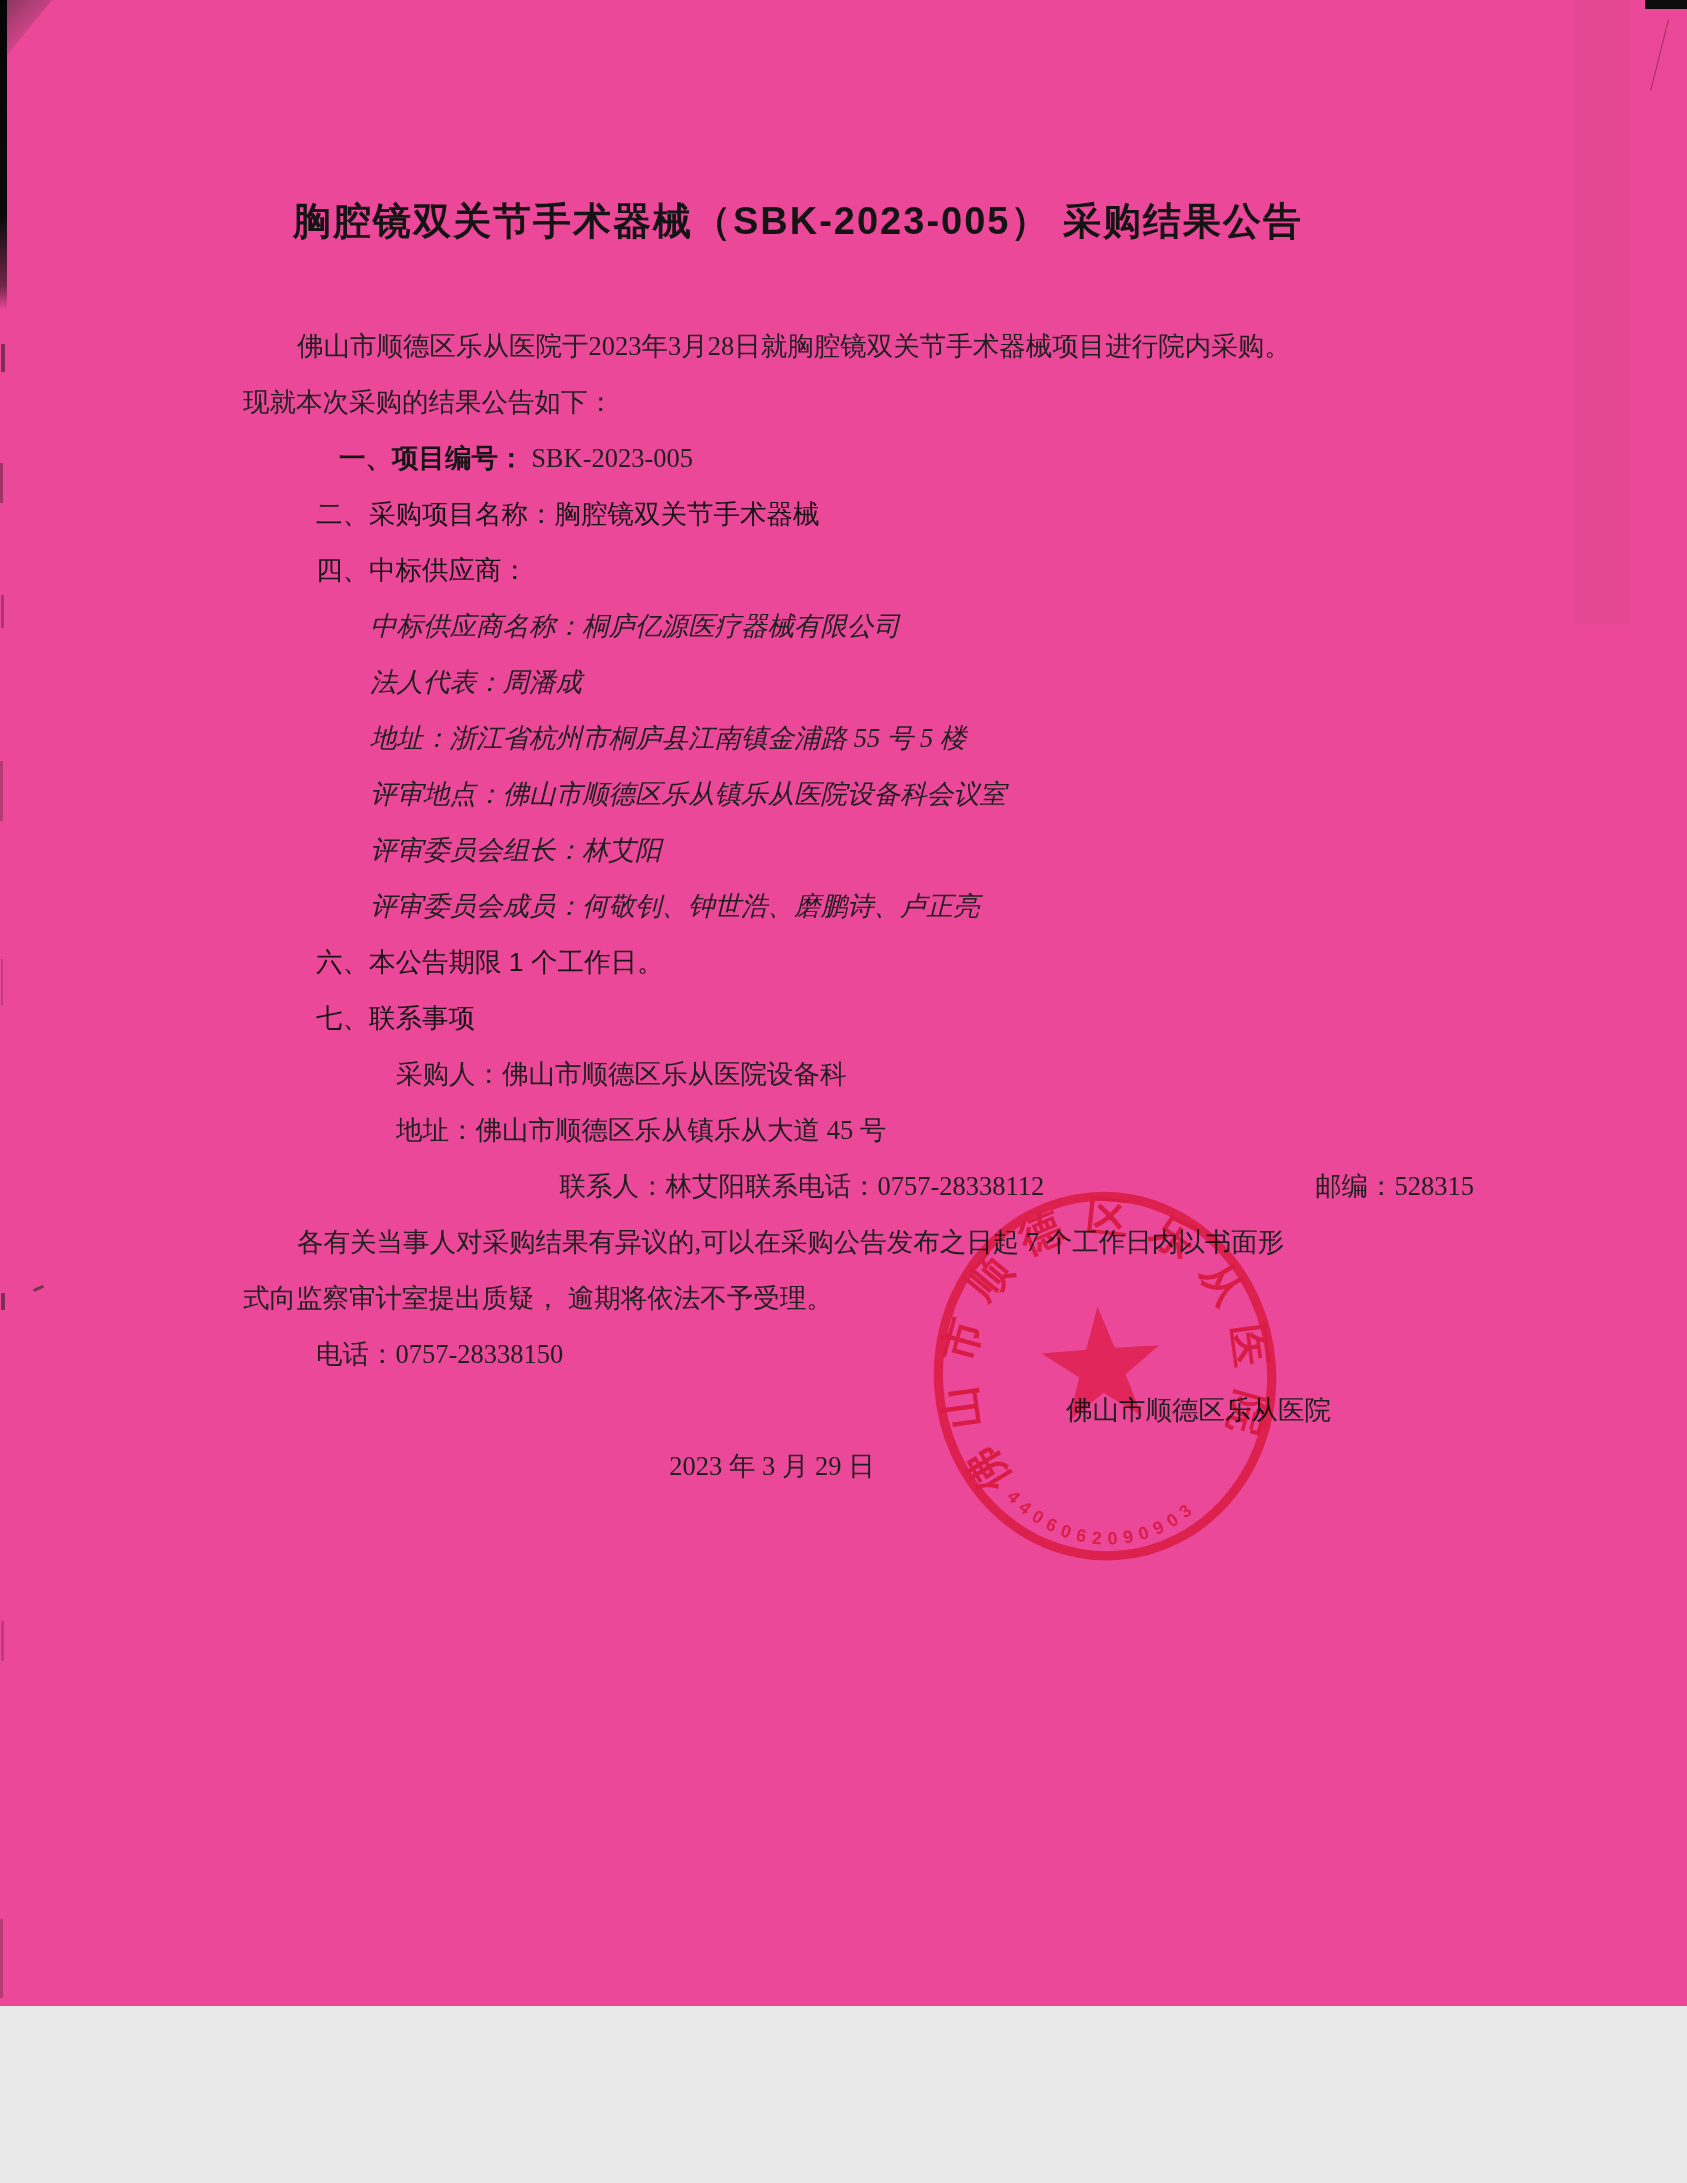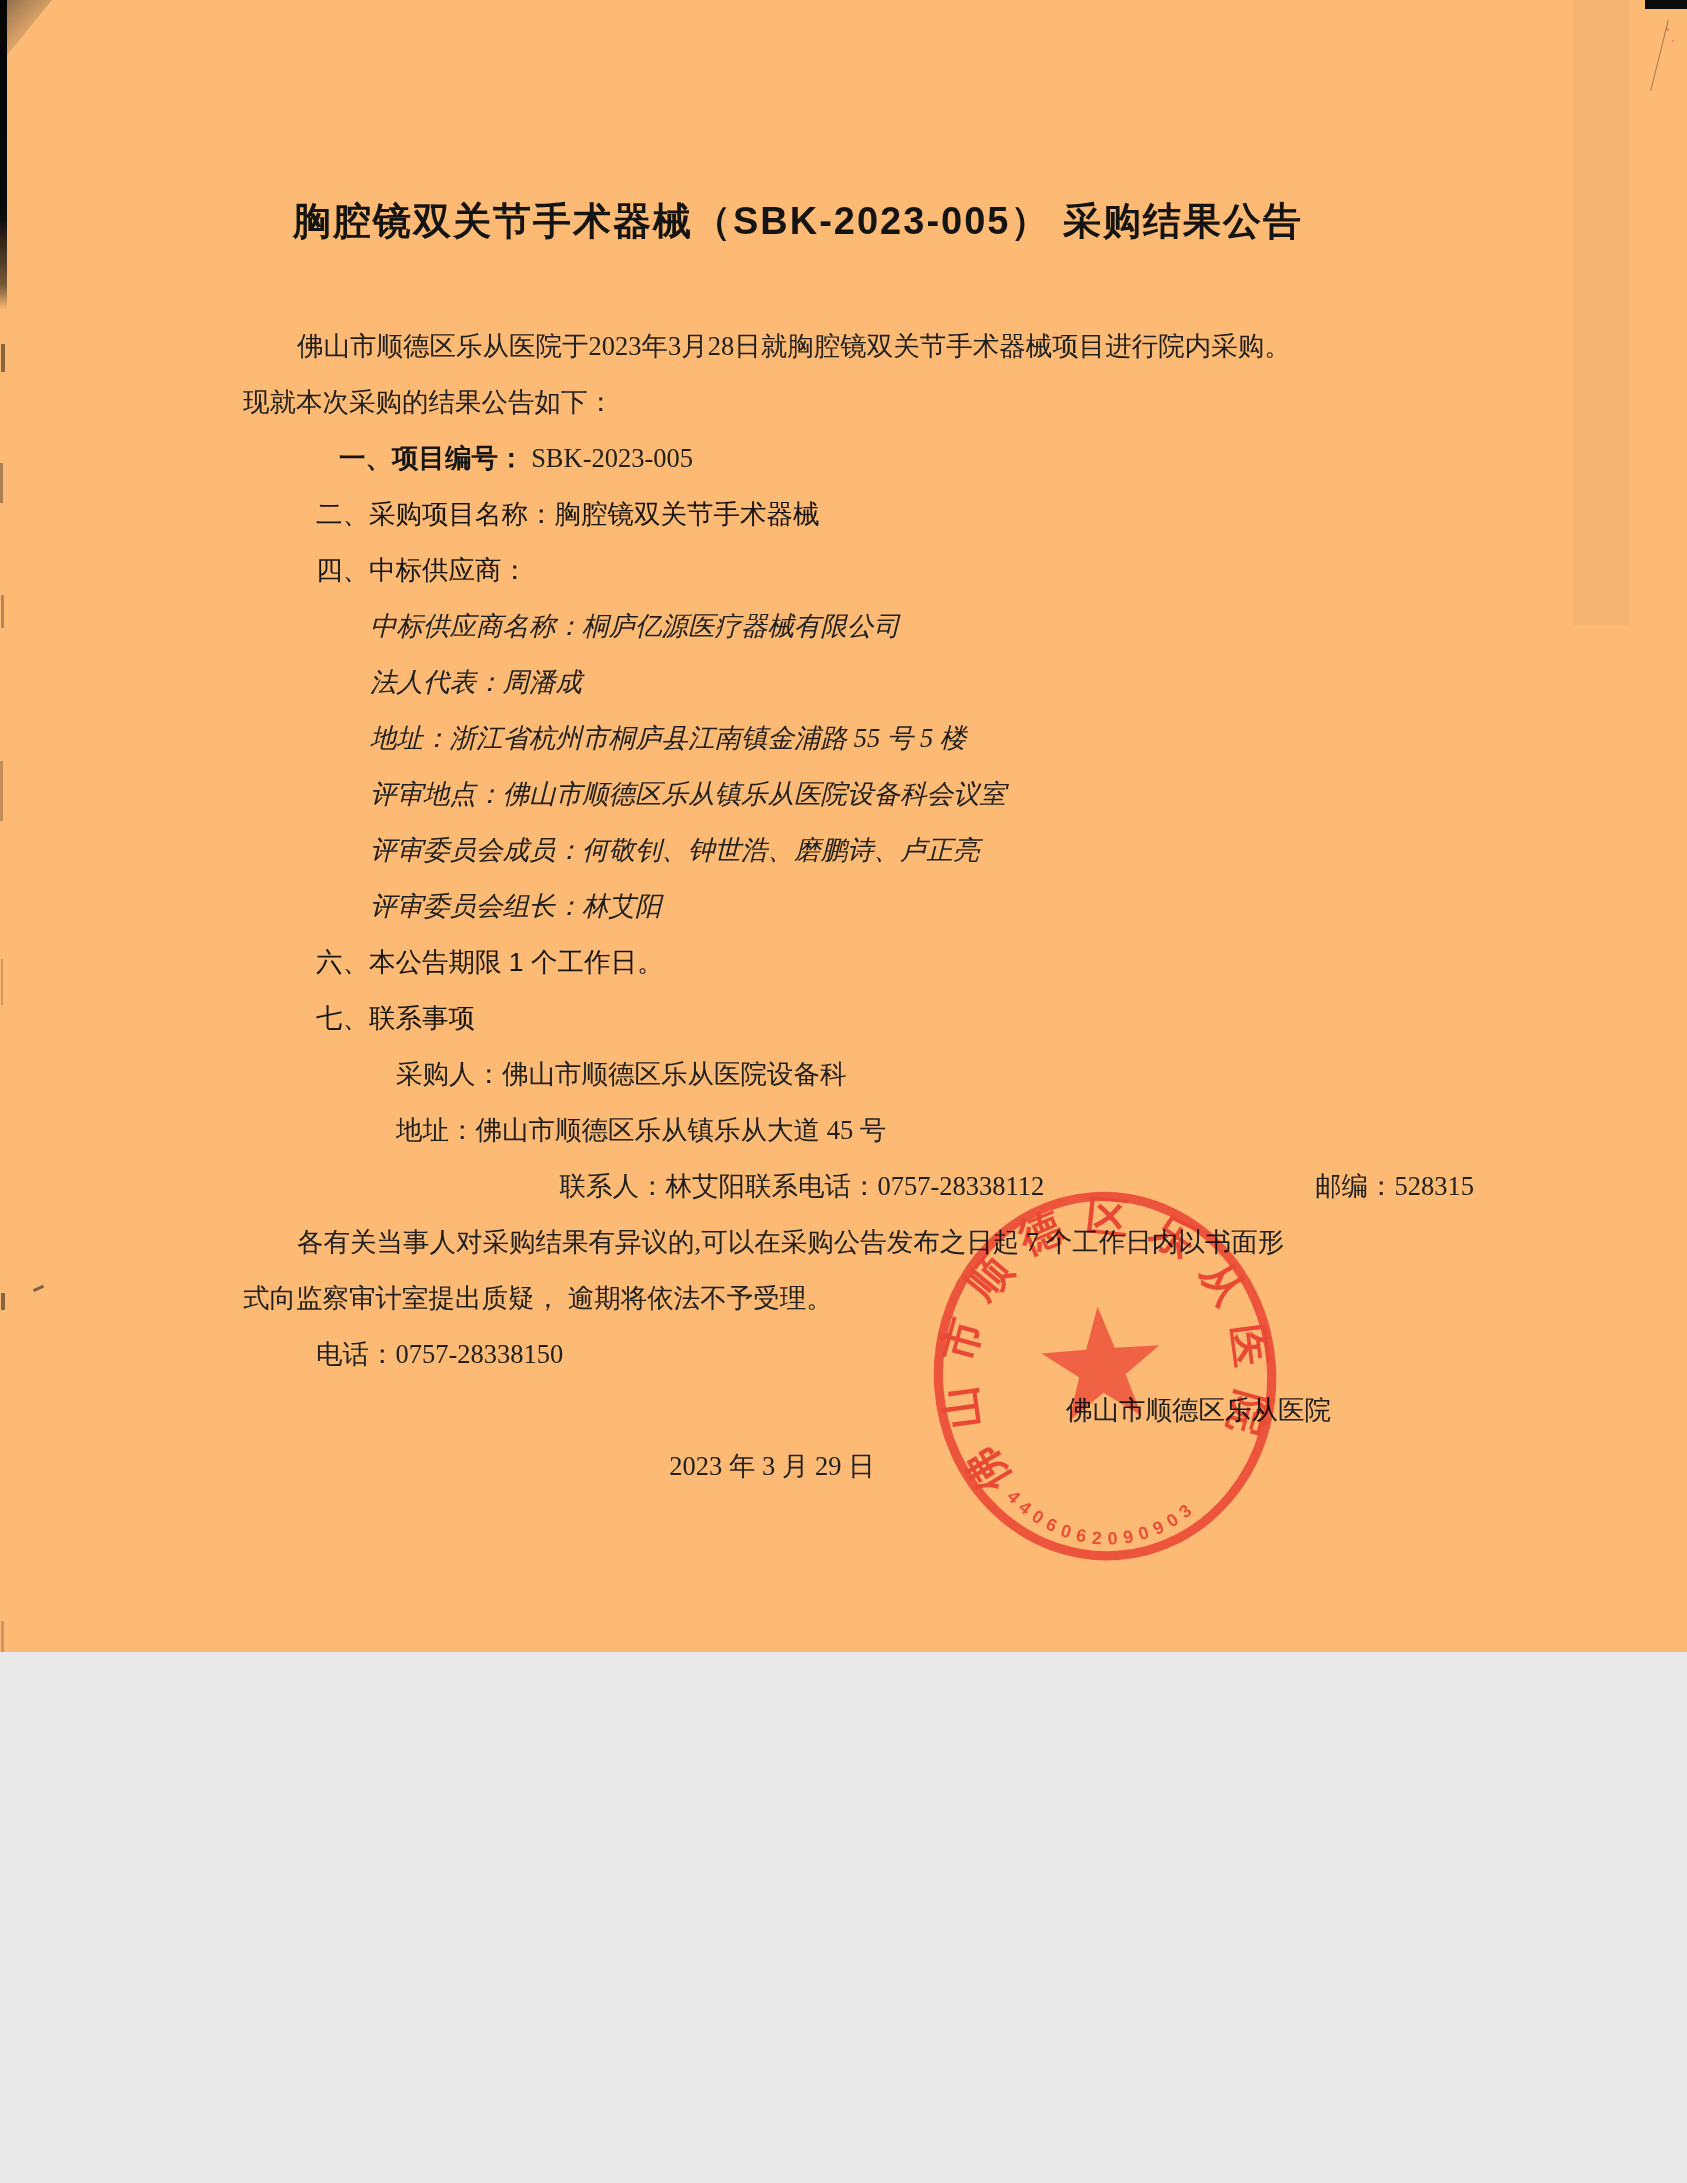--- a/index.html
+++ b/index.html
@@ -1,19 +1,19 @@
 <!DOCTYPE html>
 <html style="font-size:10.6px"><head>
 <meta charset="utf-8">
 <style>
   html,body{margin:0;padding:0;background:#e9e9e9;}
   .page{
     position:relative;
-    width:1687px;height:1652px;
-    background:#fdba74;
+    width:1687px;height:2006px;
+    background:#ec4899;
     overflow:hidden;
     font-family:"Liberation Serif","DejaVu Serif",serif;
     color:#1e1e1e;
   }
   
   .edge-band-left{position:absolute;left:0;top:0;width:7.3px;height:310px;
     background:linear-gradient(180deg,#050505 0%,#0a0a0a 70%,rgba(10,10,10,.55) 92%,rgba(10,10,10,0) 100%);}
   .corner-smudge{position:absolute;left:0;top:0;width:52px;height:64px;
     background:linear-gradient(135deg,rgba(40,40,40,.55),rgba(40,40,40,0) 70%);
     clip-path:polygon(0 0,100% 0,0 100%);}
@@ -83,22 +83,22 @@
     <div id="doc-body">
         <div class="line st-indent-para">佛山市顺德区乐从医院于2023年3月28日就胸腔镜双关节手术器械项目进行院内采购。</div>
         <div class="line st-para">现就本次采购的结果公告如下：</div>
         <div class="line st-item-mixed"><span class="b">一、项目编号：</span><span> SBK-2023-005</span></div>
         <div class="line st-item">二、采购项目名称：胸腔镜双关节手术器械</div>
         <div class="line st-item">四、中标供应商：</div>
         <div class="line st-sub">中标供应商名称：桐庐亿源医疗器械有限公司</div>
         <div class="line st-sub">法人代表：周潘成</div>
         <div class="line st-sub">地址：浙江省杭州市桐庐县江南镇金浦路 55 号 5 楼</div>
         <div class="line st-sub">评审地点：佛山市顺德区乐从镇乐从医院设备科会议室</div>
+        <div class="line st-sub">评审委员会组长：林艾阳</div>
         <div class="line st-sub">评审委员会成员：何敬钊、钟世浩、磨鹏诗、卢正亮</div>
-        <div class="line st-sub">评审委员会组长：林艾阳</div>
         <div class="line st-item">六、本公告期限 1 个工作日。</div>
         <div class="line st-item">七、联系事项</div>
         <div class="line st-sub2">采购人：佛山市顺德区乐从医院设备科</div>
         <div class="line st-sub2">地址：佛山市顺德区乐从镇乐从大道 45 号</div>
         <div class="line st-contact"><span class="cpart0">联系人：林艾阳</span><span class="cpart1">联系电话：0757-28338112</span><span class="cpart2">邮编：528315</span></div>
         <div class="line st-indent-para">各有关当事人对采购结果有异议的,可以在采购公告发布之日起 7 个工作日内以书面形</div>
         <div class="line st-para">式向监察审计室提出质疑， 逾期将依法不予受理。</div>
         <div class="line st-phone">电话：0757-28338150</div>
         <div class="line st-sig">佛山市顺德区乐从医院</div>
         <div class="line st-date">2023 年 3 月 29 日</div>

